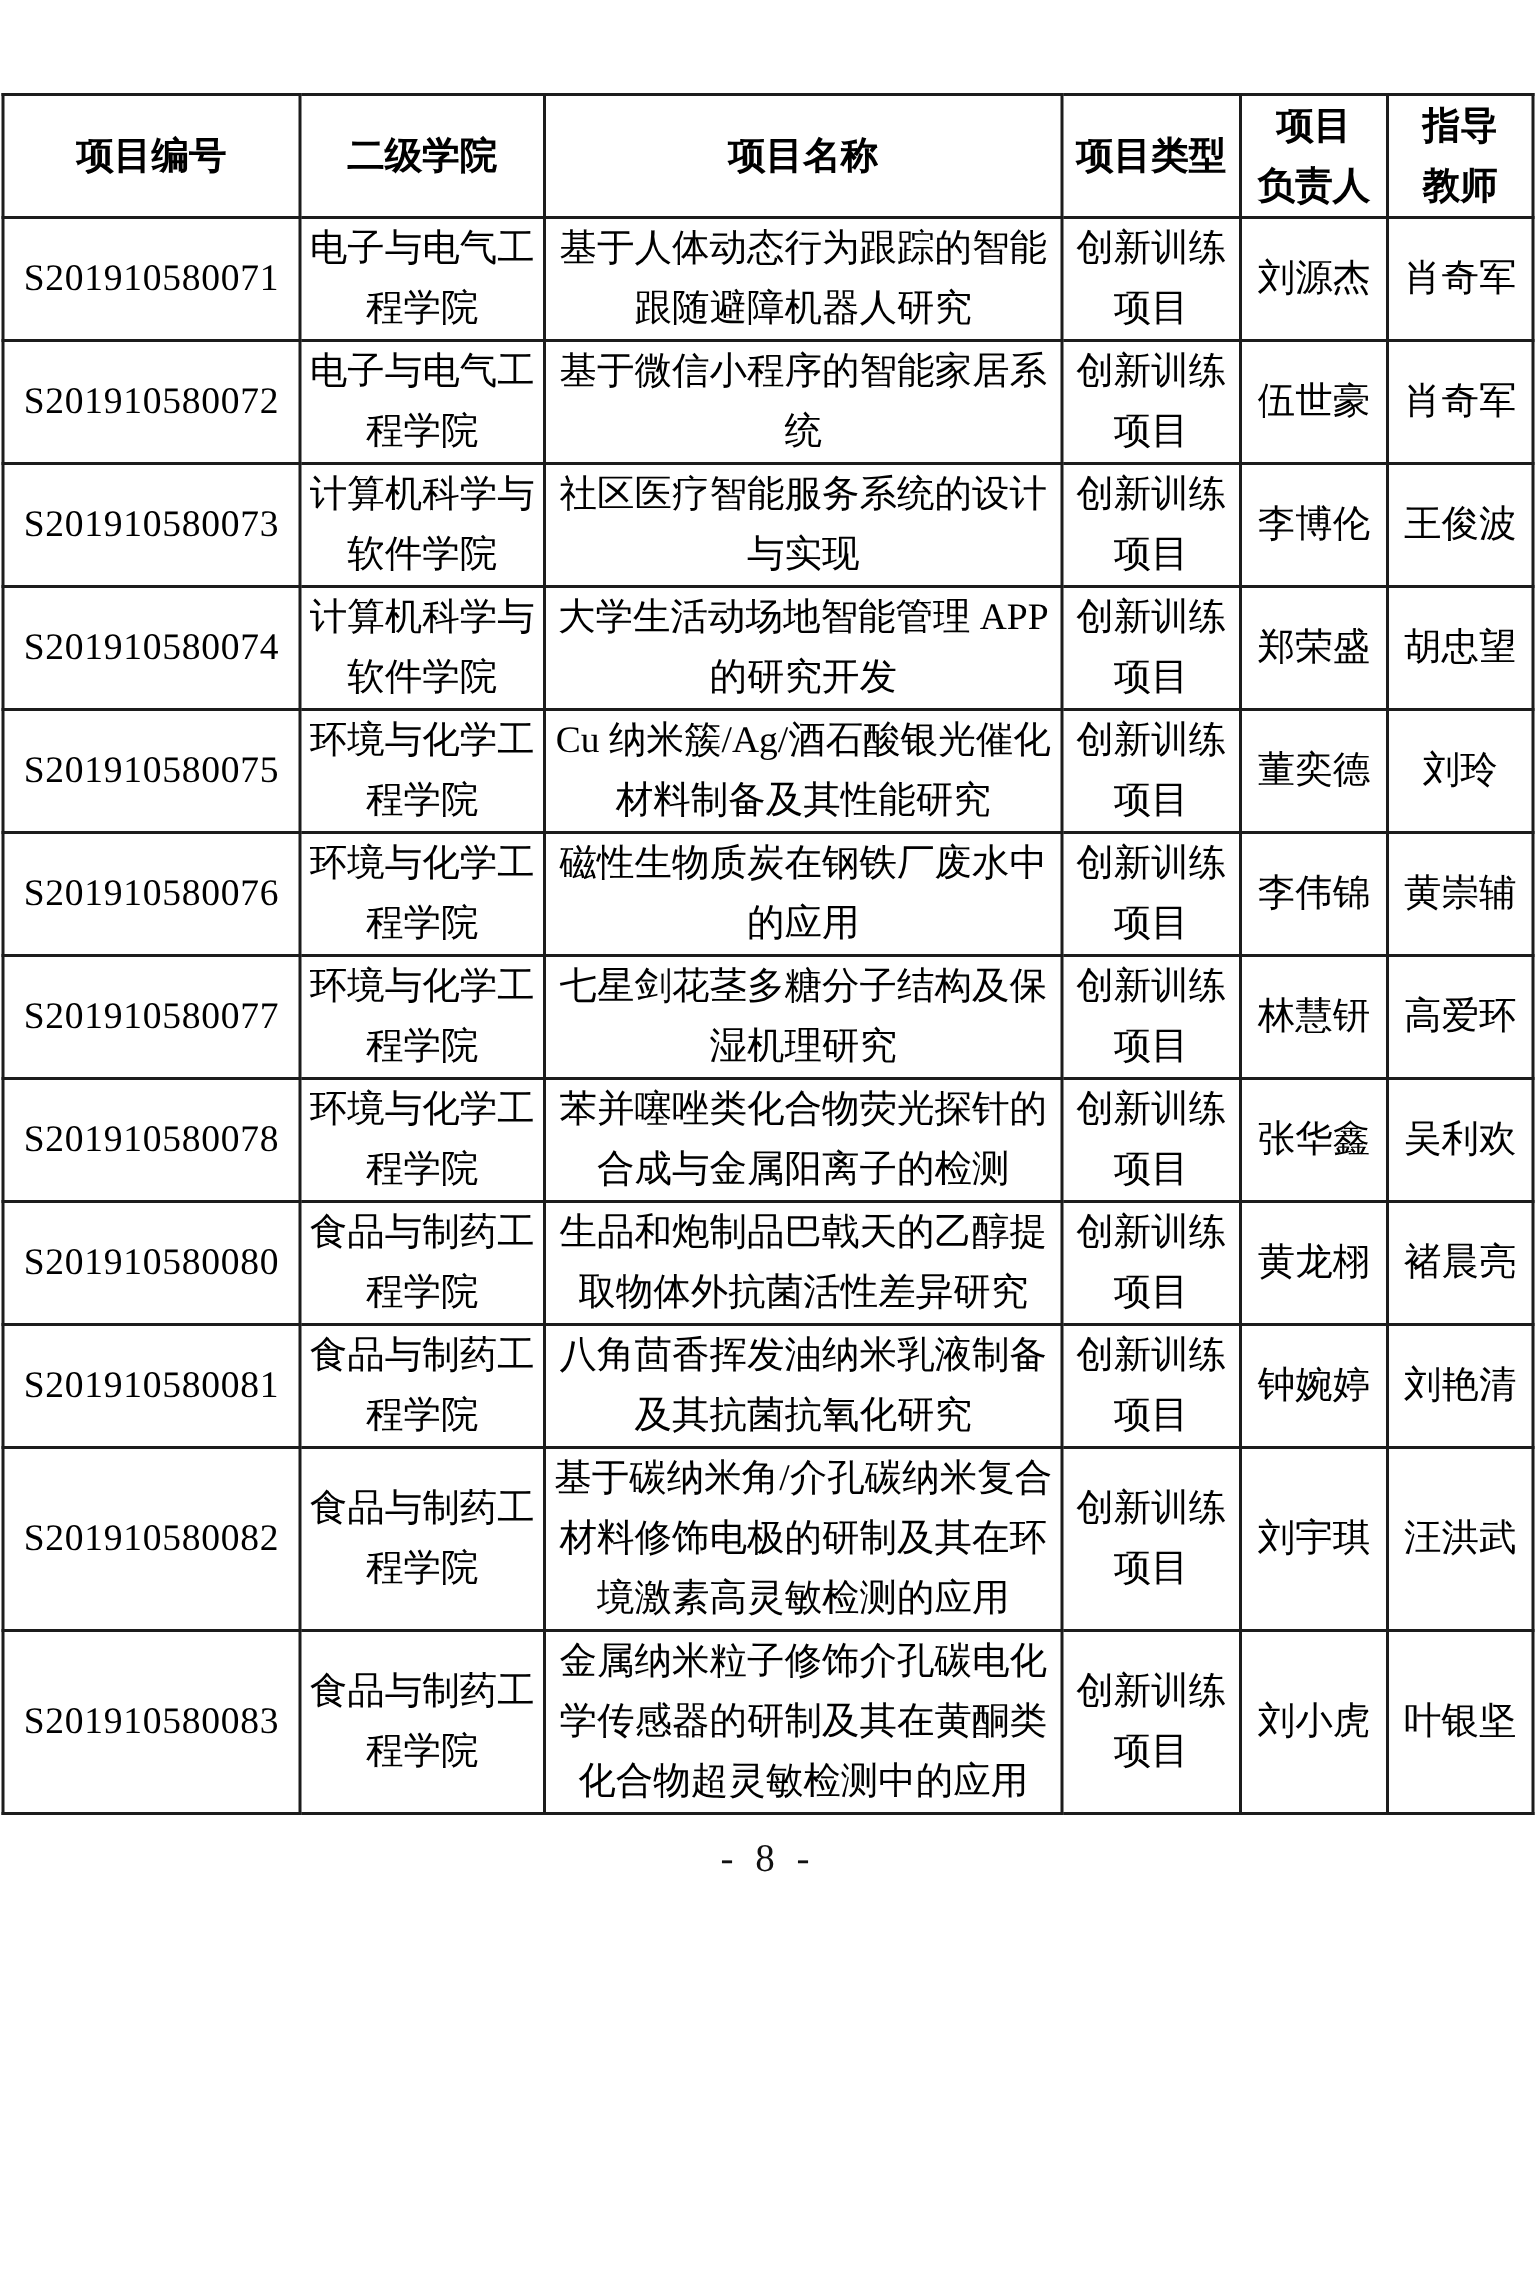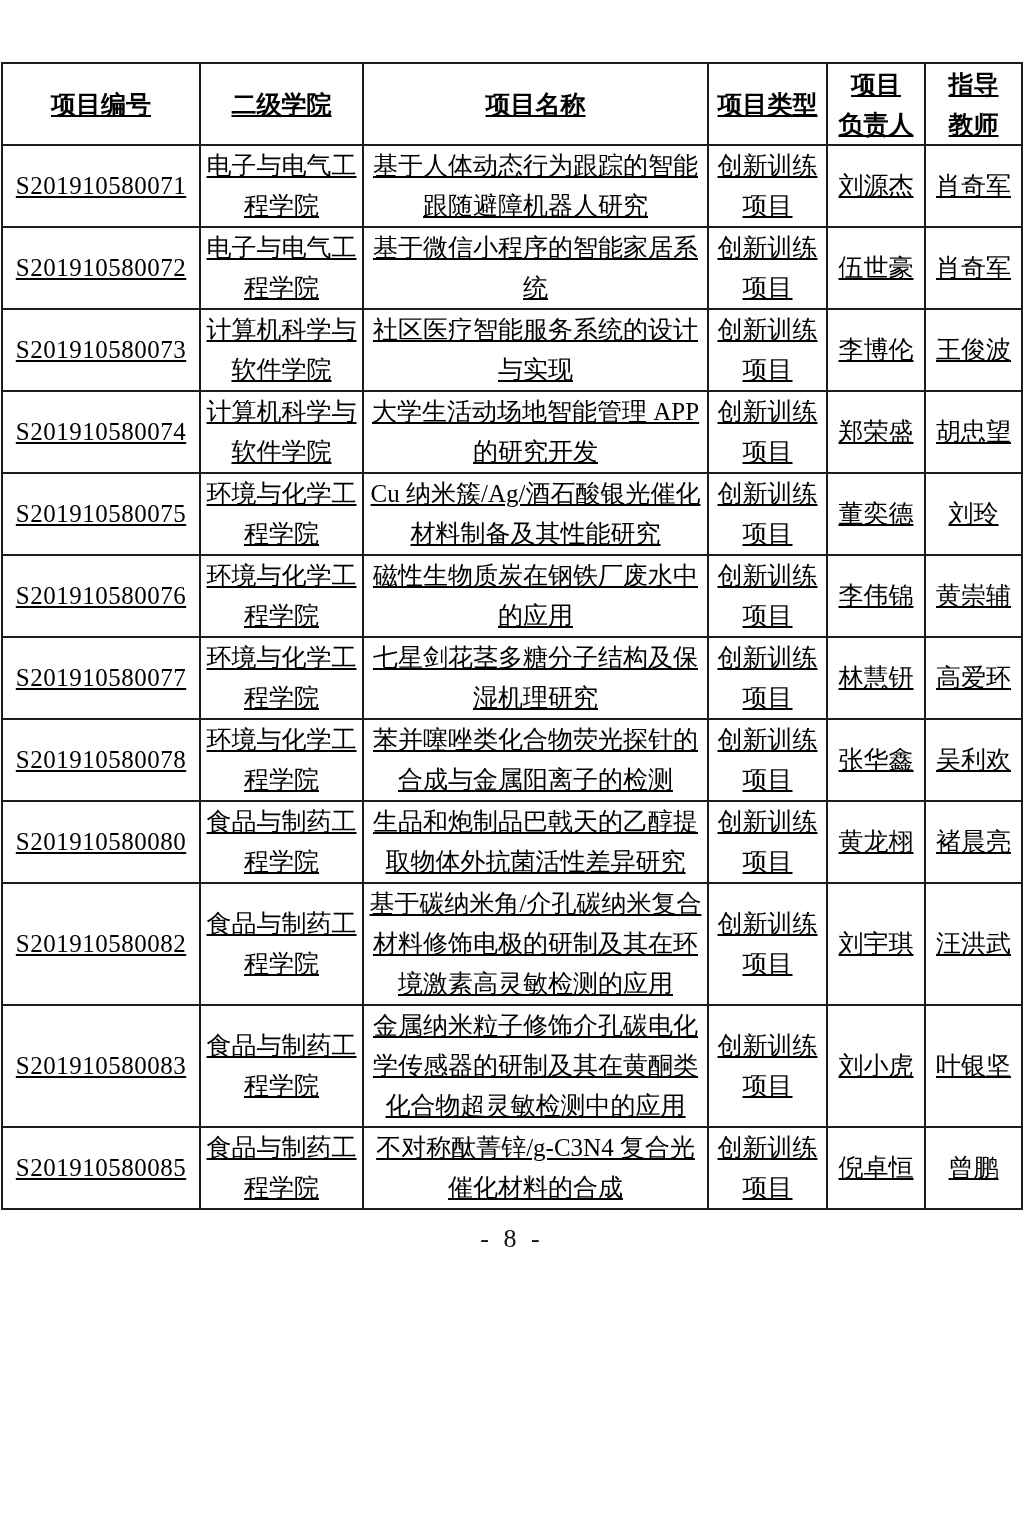--- a/index.html
+++ b/index.html
@@ -14,21 +14,20 @@
     width: 1024px;
     height: 1516px;
     background: #ffffff;
     overflow: hidden;
   }
   table.projects {
     border-collapse: collapse;
     table-layout: fixed;
     width: 1020px;
     margin: 62px auto 0 auto;
-    text-decoration: underline;
   }
   col.c-id      { width: 198px; }
   col.c-college { width: 163px; }
   col.c-name    { width: 345px; }
   col.c-type    { width: 119px; }
   col.c-leader  { width: 98px;  }
   col.c-advisor { width: 97px;  }
 
   th, td {
     border: 2px solid #1c1c1c;
@@ -149,39 +148,39 @@
         </tr>
         <tr>
           <td class="id-cell">S201910580080</td>
           <td>食品与制药工程学院</td>
           <td>生品和炮制品巴戟天的乙醇提取物体外抗菌活性差异研究</td>
           <td>创新训练项目</td>
           <td>黄龙栩</td>
           <td>褚晨亮</td>
         </tr>
         <tr>
+          <td class="id-cell">S201910580081</td>
+          <td>食品与制药工程学院</td>
+          <td>八角茴香挥发油纳米乳液制备及其抗菌抗氧化研究</td>
+          <td>创新训练项目</td>
+          <td>钟婉婷</td>
+          <td>刘艳清</td>
+        </tr>
+        <tr>
           <td class="id-cell">S201910580082</td>
           <td>食品与制药工程学院</td>
           <td>基于碳纳米角/介孔碳纳米复合材料修饰电极的研制及其在环境激素高灵敏检测的应用</td>
           <td>创新训练项目</td>
           <td>刘宇琪</td>
           <td>汪洪武</td>
         </tr>
         <tr>
           <td class="id-cell">S201910580083</td>
           <td>食品与制药工程学院</td>
           <td>金属纳米粒子修饰介孔碳电化学传感器的研制及其在黄酮类化合物超灵敏检测中的应用</td>
           <td>创新训练项目</td>
           <td>刘小虎</td>
           <td>叶银坚</td>
         </tr>
-        <tr>
-          <td class="id-cell">S201910580085</td>
-          <td>食品与制药工程学院</td>
-          <td>不对称酞菁锌/g-C3N4 复合光催化材料的合成</td>
-          <td>创新训练项目</td>
-          <td>倪卓恒</td>
-          <td>曾鹏</td>
-        </tr>
       </tbody>
   </table>
   <div class="footer">- 8 -</div>
 </div>
 
 </body></html>

